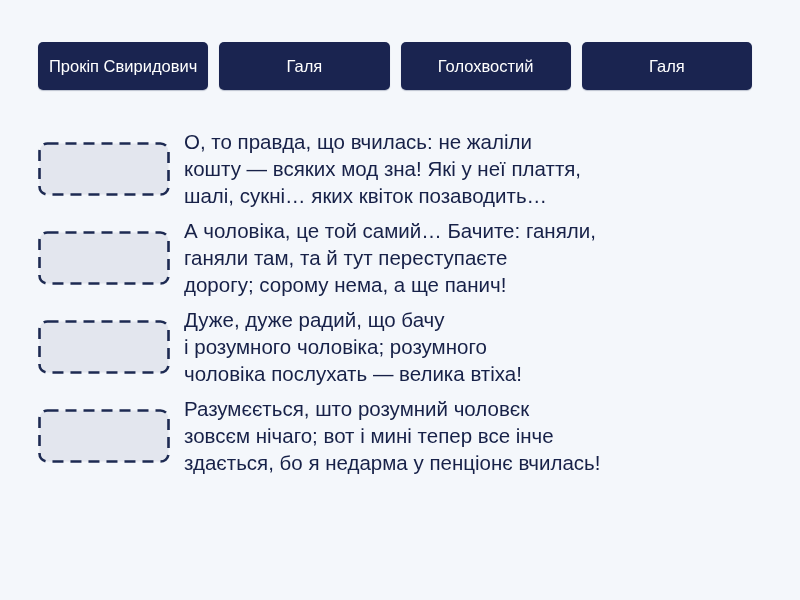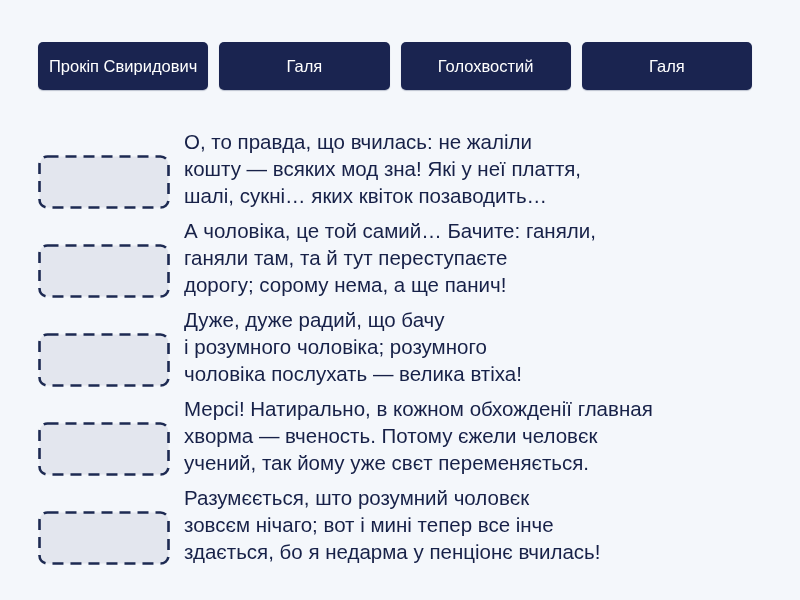--- a/index.html
+++ b/index.html
@@ -36,21 +36,21 @@
     box-shadow: 0 1px 1px rgba(20, 30, 70, 0.25);
   }
   .rows {
     display: flex;
     flex-direction: column;
     gap: 8px;
     margin: 38px 20px 0 38px;
   }
   .row {
     display: flex;
-    align-items: flex-end;
+    align-items: center;
     gap: 14px;
   }
   .drop-zone {
     flex: 0 0 132px;
     width: 132px;
     height: 54px;
     cursor: pointer;
     line-height: 0;
   }
   .quote {
@@ -100,30 +100,20 @@
     <div class="drop-zone">
       <svg width="132" height="54" viewBox="0 0 132 54">
         <rect x="1.5" y="1.5" width="129" height="51" rx="8" fill="#e3e6ee" stroke="#1d2a52" stroke-width="2.6" stroke-dasharray="11 7"></rect>
       </svg>
     </div>
     <p class="quote">Дуже, дуже радий, що бачу
 і розумного чоловіка; розумного
 чоловіка послухать — велика втіха!</p>
   </div>
 
-  <div class="row">
-    <div class="drop-zone">
-      <svg width="132" height="54" viewBox="0 0 132 54">
-        <rect x="1.5" y="1.5" width="129" height="51" rx="8" fill="#e3e6ee" stroke="#1d2a52" stroke-width="2.6" stroke-dasharray="11 7"></rect>
-      </svg>
-    </div>
-    <p class="quote">Мерсі! Натирально, в кожном обхожденії главная
-хворма — вченость. Потому єжели человєк
-учений, так йому уже свєт переменяється.</p>
-  </div>
 
   <div class="row">
     <div class="drop-zone">
       <svg width="132" height="54" viewBox="0 0 132 54">
         <rect x="1.5" y="1.5" width="129" height="51" rx="8" fill="#e3e6ee" stroke="#1d2a52" stroke-width="2.6" stroke-dasharray="11 7"></rect>
       </svg>
     </div>
     <p class="quote">Разумєється, што розумний чоловєк
 зовсєм нічаго; вот і мині тепер все інче
 здається, бо я недарма у пенціонє вчилась!</p>

